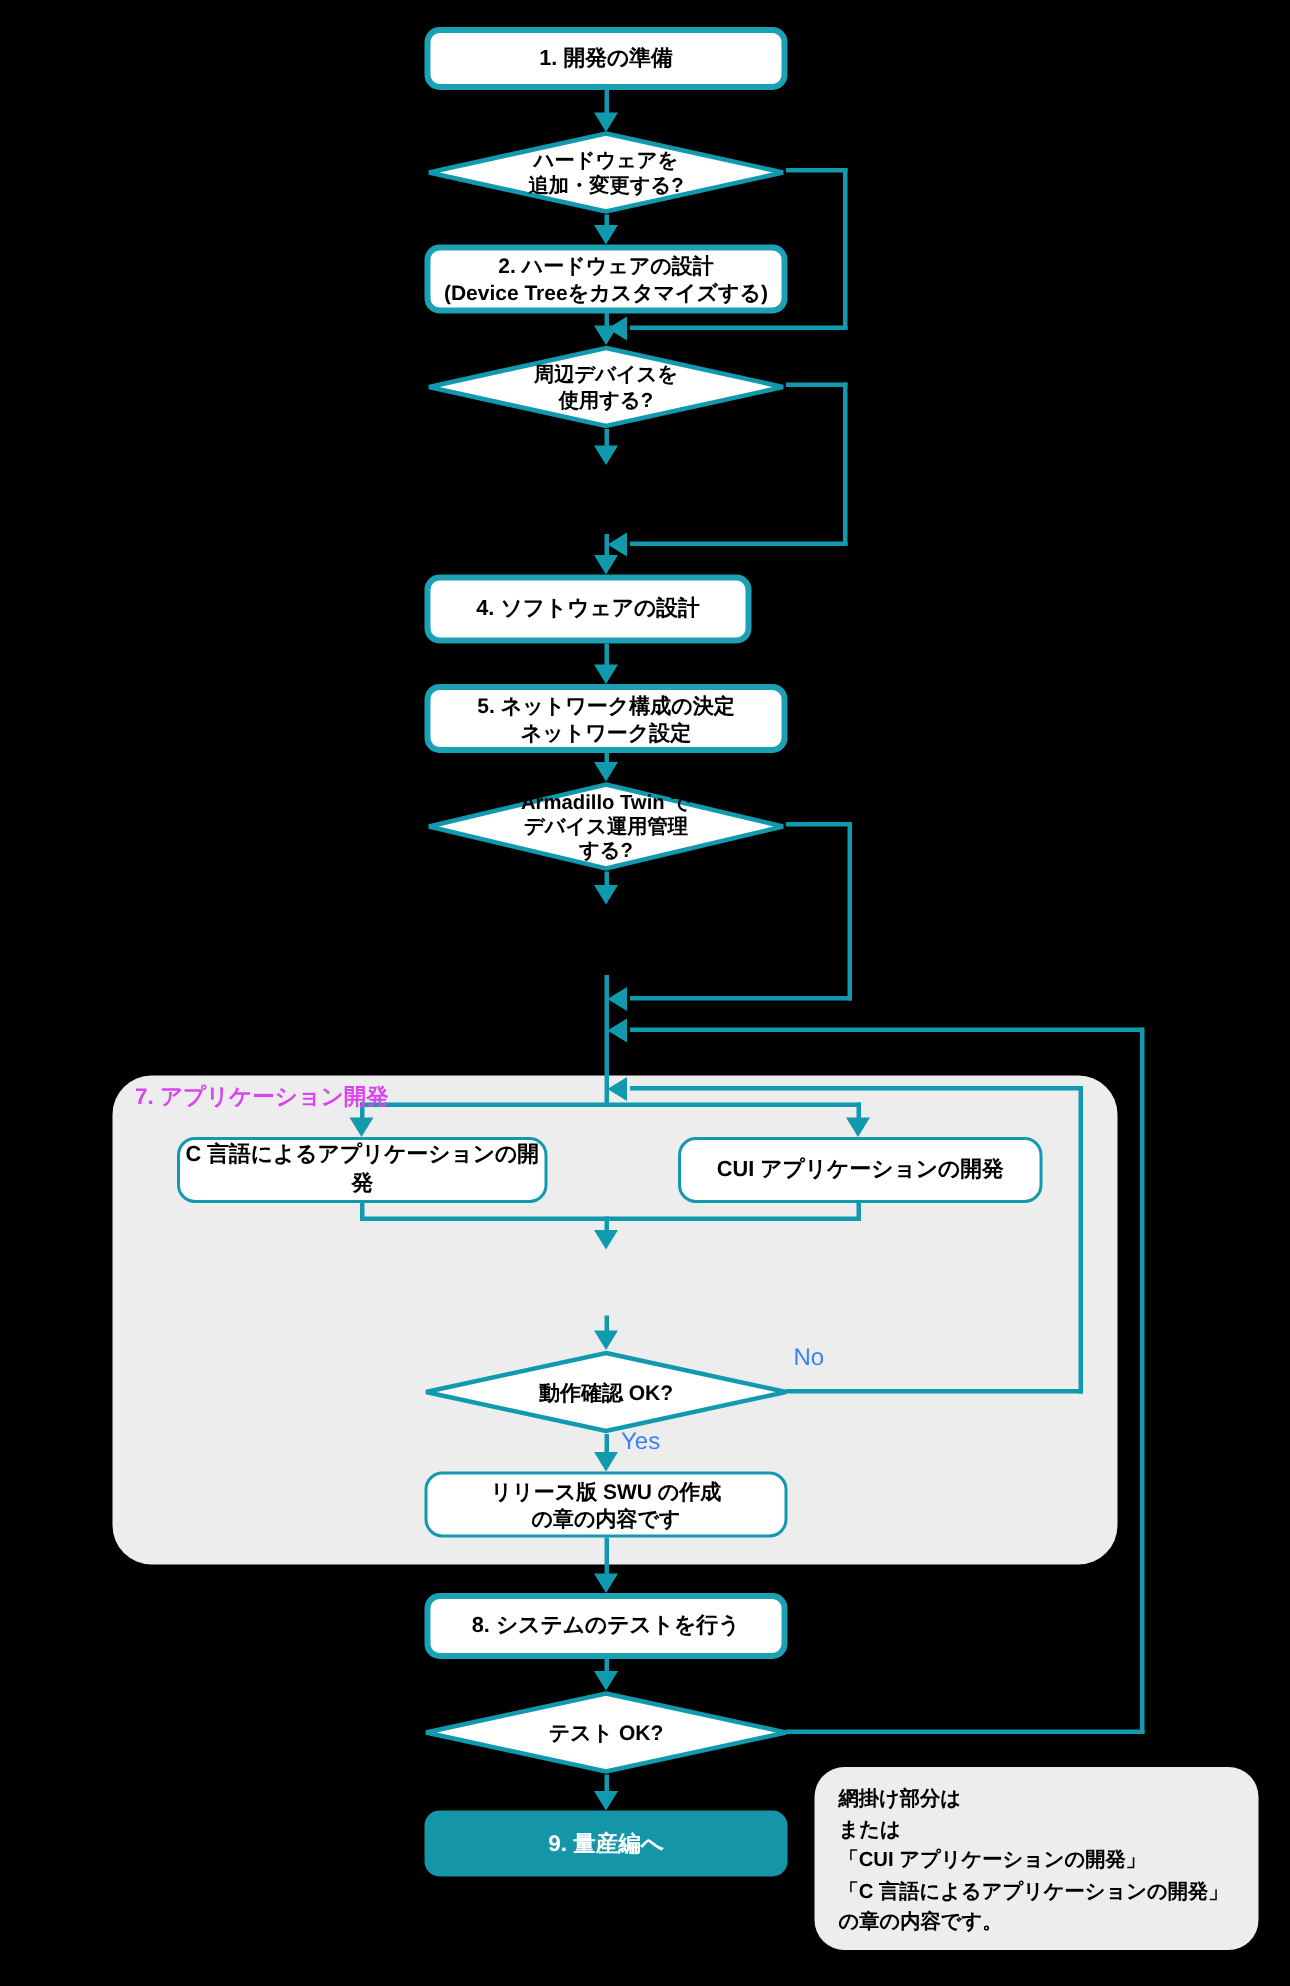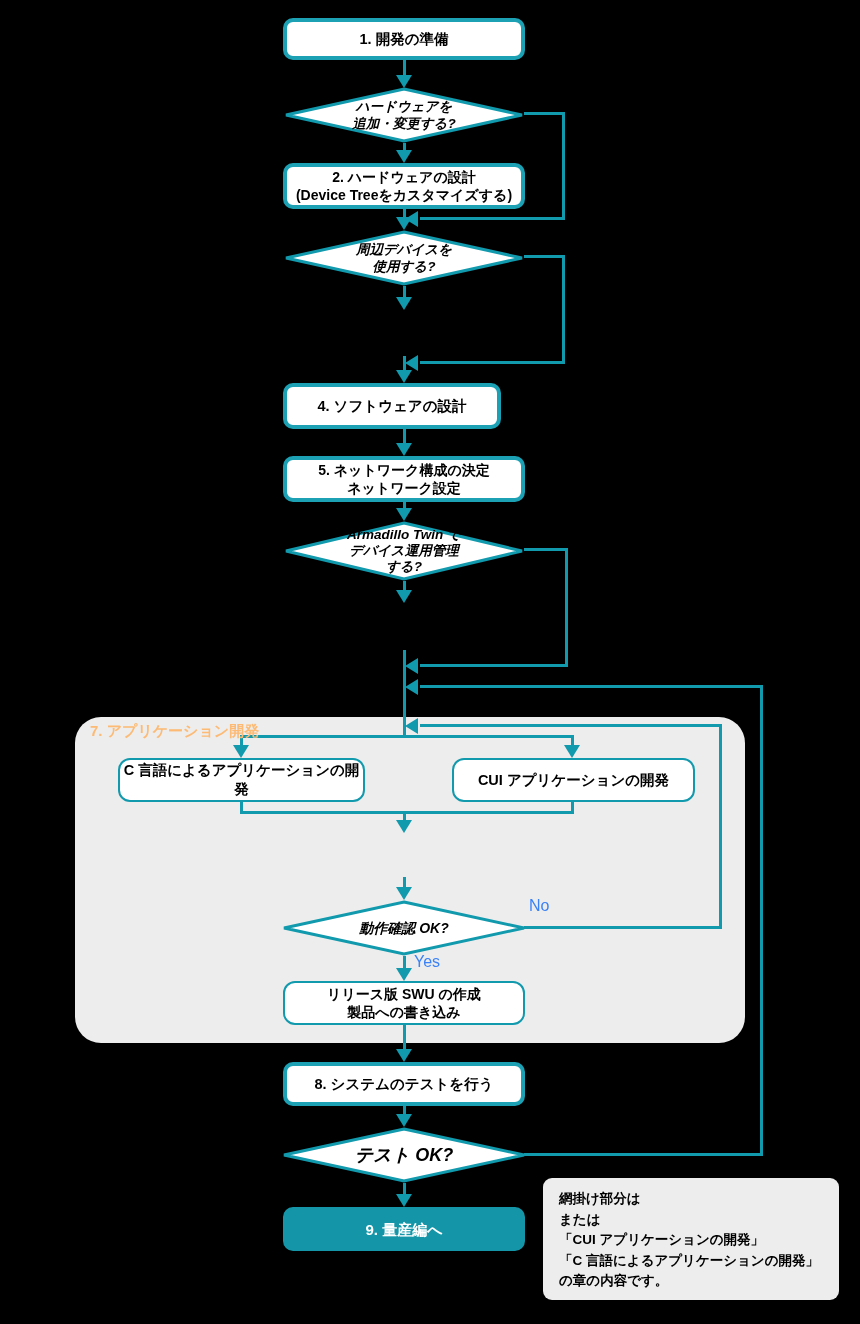--- a/index.html
+++ b/index.html
@@ -20,28 +20,28 @@
        text-align:center;font-weight:bold;color:#000;font-size:14.5px;line-height:19px;
        box-sizing:border-box;}
   .gbx{position:absolute;background:#fff;border:2.5px solid #1199ad;border-radius:12px;
        display:flex;flex-direction:column;align-items:center;justify-content:center;
        text-align:center;font-weight:bold;color:#000;font-size:14.5px;line-height:19px;
        box-sizing:border-box;}
   .final{background:#1496a8;border:3px solid #1496a8;color:#fff;font-size:15px;}
   .dm{position:absolute;}
   .dtext{position:absolute;display:flex;flex-direction:column;align-items:center;
        justify-content:center;text-align:center;font-weight:bold;color:#000;
-       font-size:13.5px;line-height:17px;font-style:italic;}
+       font-size:13.5px;line-height:17px;}
   .dtext span{display:block;}
   .box span{display:block;}
   .gbx span{display:block;}
   .region{position:absolute;background:#ededed;border-radius:26px;}
-  .region-label{position:absolute;font-weight:bold;font-size:15px;color:#fdba74;}
+  .region-label{position:absolute;font-weight:bold;font-size:15px;color:#d946ef;}
   .edge-label{position:absolute;font-size:16px;color:#3b82f6;}
-  .note{position:absolute;background:#ededed;border-radius:9px;padding:11px 16px;
+  .note{position:absolute;background:#ededed;border-radius:20px;padding:11px 16px;
        font-weight:bold;font-size:13.5px;line-height:20.5px;color:#000;box-sizing:border-box;}
   .note span{display:block;}
 </style>
 </head>
 <body>
 
 <div id="canvas">
 
   <div class="region" style="left:75px;top:717px;width:670px;height:326px;"></div>
 
@@ -184,31 +184,31 @@
   </svg>
   <div class="dtext" style="left:282px;top:900px;width:244px;height:56px;font-size:14px">
     <span>動作確認 OK?</span>
   </div>
 
   <div class="edge-label" style="left:529px;top:897px">No</div>
   <div class="edge-label" style="left:414px;top:953px">Yes</div>
 
   <div class="gbx" style="left:283px;top:981px;width:242px;height:44px;font-size:14px;line-height:18px">
     <span>リリース版 SWU の作成</span>
-    <span>製品への書き込み</span>
+    <span>の章の内容です</span>
   </div>
 
   <div class="box" style="left:283px;top:1062px;width:242px;height:44px">
     <span>8. システムのテストを行う</span>
   </div>
 
   <svg class="dm" style="left:282px;top:1127px" width="244" height="56">
     <polygon points="122,2 242,28 122,54 2,28" fill="#ffffff" stroke="#1199ad" stroke-width="3"></polygon>
   </svg>
-  <div class="dtext" style="left:282px;top:1127px;width:244px;height:56px;font-size:18px">
+  <div class="dtext" style="left:282px;top:1127px;width:244px;height:56px;font-size:14px">
     <span>テスト OK?</span>
   </div>
 
   <div class="box final" style="left:283px;top:1207px;width:242px;height:44px">
     <span>9. 量産編へ</span>
   </div>
 
   <div class="note" style="left:543px;top:1178px;width:296px;height:122px">
     <span>網掛け部分は</span>
     <span>または</span>

